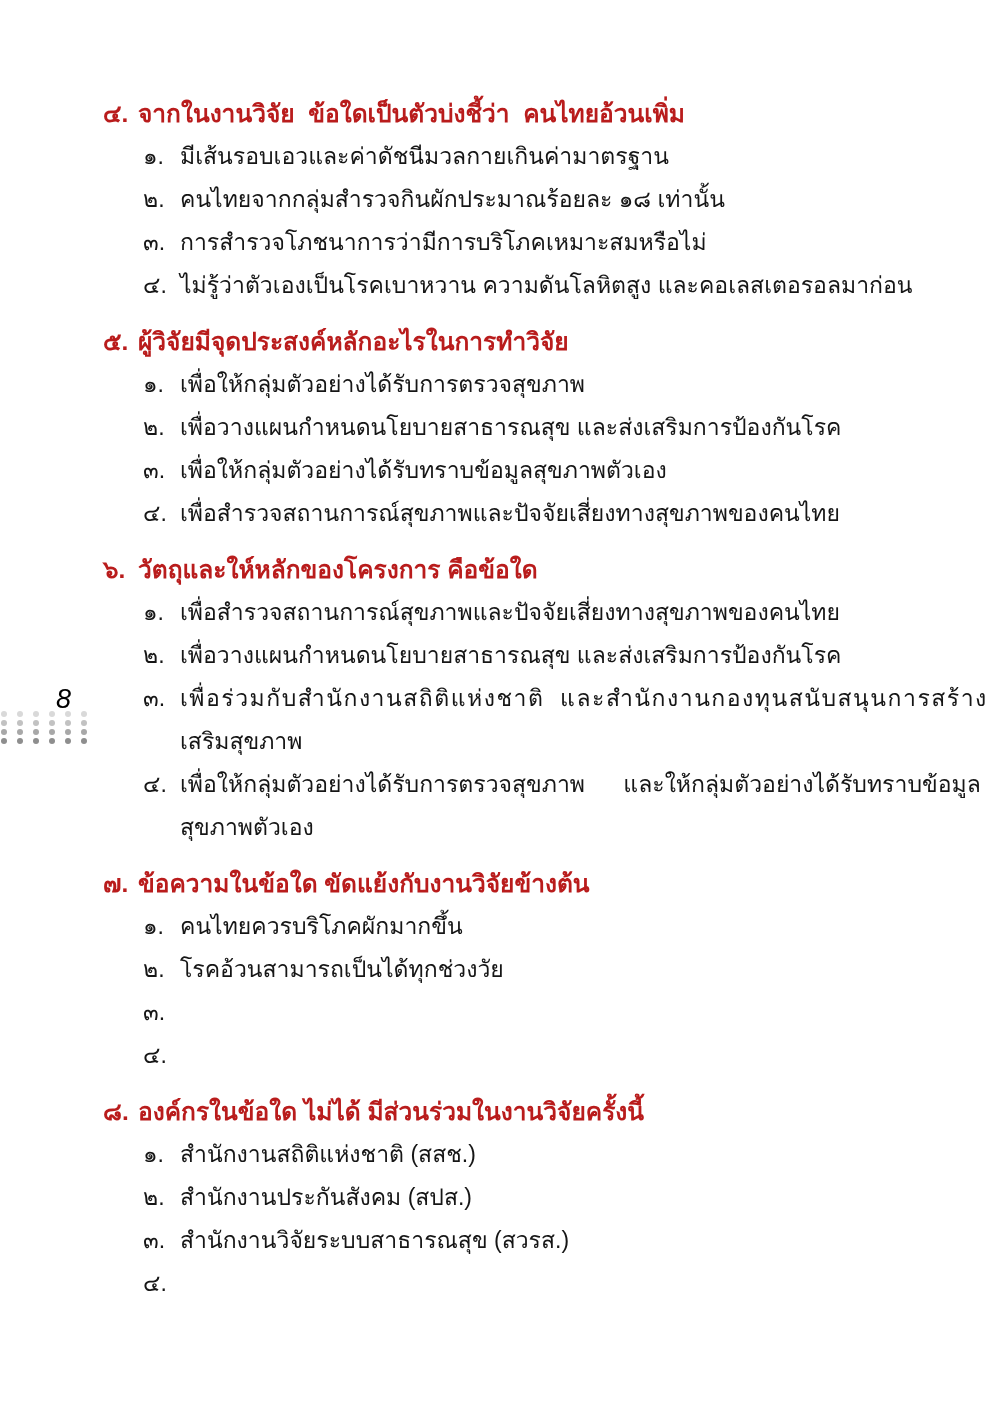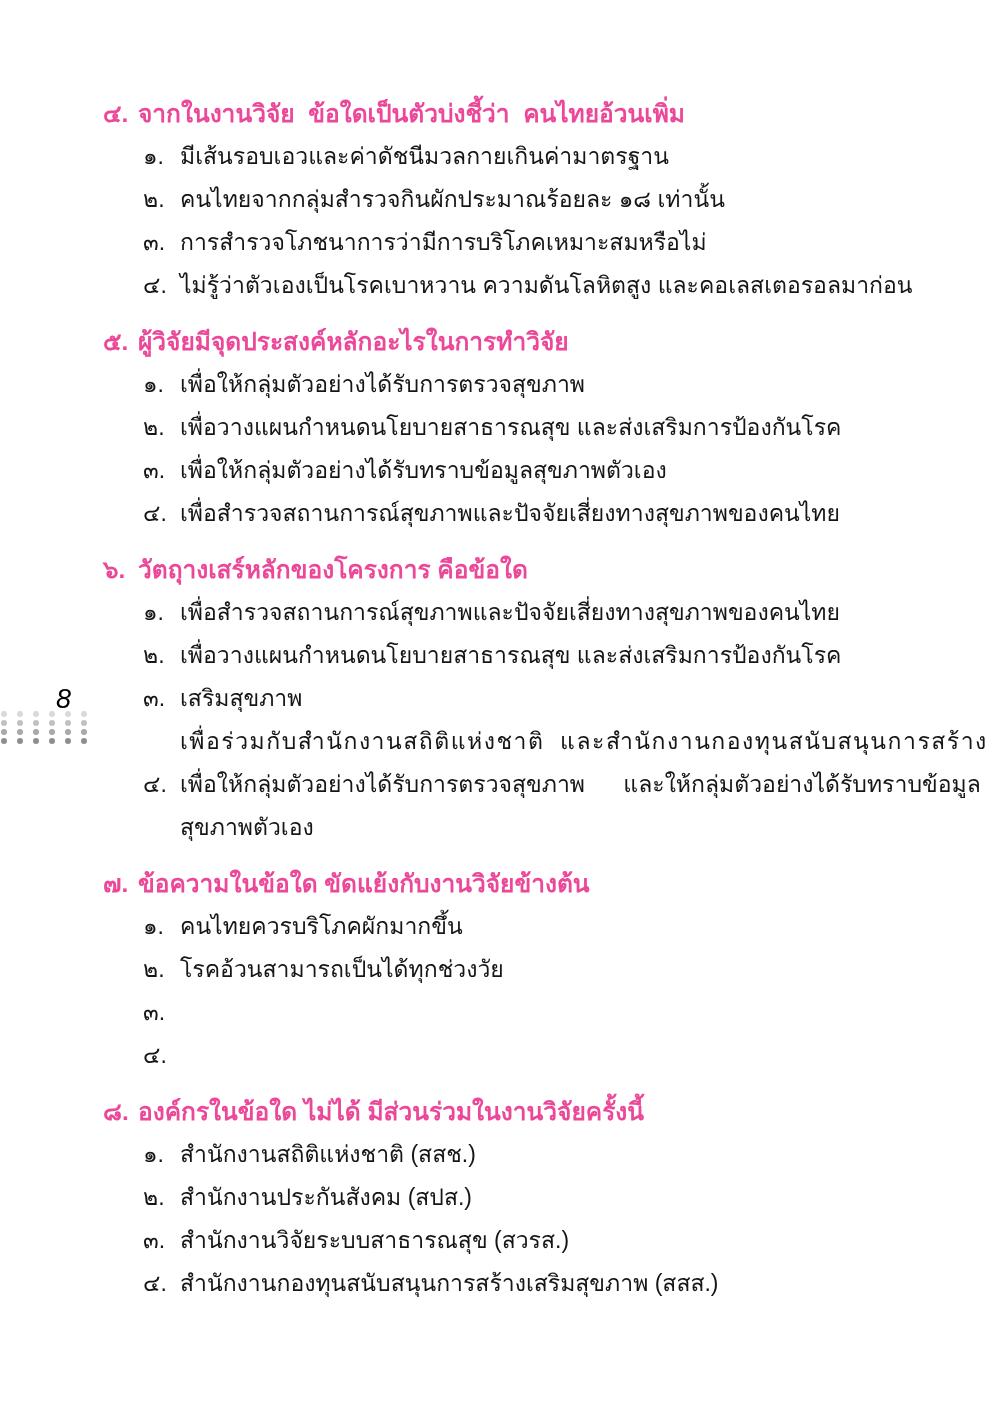--- a/index.html
+++ b/index.html
@@ -13,21 +13,21 @@
   }
   .content {
     position: absolute;
     left: 103px; top: 92px;
   }
   .question { margin: 0 0 13px 0; }
   .q-title {
     margin: 0;
     font-size: 24.5px;
     font-weight: bold;
-    color: #ec4899;
+    color: #b91c1c;
     line-height: 43px;
     white-space: pre;
   }
   .q-num { display: inline-block; width: 35px; }
   .q-underline {
     text-decoration-thickness: 2px;
     text-underline-offset: 4px;
   }
   .choices { list-style: none; margin: 0; padding: 0 0 0 40px; }
   .choice { display: flex; line-height: 43px; font-size: 23px; }
@@ -135,33 +135,33 @@
           <span class="c-text">เพื่อให้กลุ่มตัวอย่างได้รับทราบข้อมูลสุขภาพตัวเอง</span>
         </li>
       <li class="choice">
           <span class="c-num">๔.</span>
           <span class="c-text">เพื่อสำรวจสถานการณ์สุขภาพและปัจจัยเสี่ยงทางสุขภาพของคนไทย</span>
         </li>
     </ol>
   </section>
 
   <section class="question">
-    <h2 class="q-title"><span class="q-num">๖.</span><span>วัตถุางเสร์หลักของโครงการ คือข้อใด</span></h2>
+    <h2 class="q-title"><span class="q-num">๖.</span><span>วัตถุและให์หลักของโครงการ คือข้อใด</span></h2>
     <ol class="choices">
       <li class="choice">
           <span class="c-num">๑.</span>
           <span class="c-text">เพื่อสำรวจสถานการณ์สุขภาพและปัจจัยเสี่ยงทางสุขภาพของคนไทย</span>
         </li>
       <li class="choice">
           <span class="c-num">๒.</span>
           <span class="c-text">เพื่อวางแผนกำหนดนโยบายสาธารณสุข และส่งเสริมการป้องกันโรค</span>
         </li>
       <li class="choice">
           <span class="c-num">๓.</span>
-          <span class="c-text"><span class="line">เสริมสุขภาพ</span><span class="line spread">เพื่อร่วมกับสำนักงานสถิติแห่งชาติ  และสำนักงานกองทุนสนับสนุนการสร้าง</span></span>
+          <span class="c-text"><span class="line spread">เพื่อร่วมกับสำนักงานสถิติแห่งชาติ  และสำนักงานกองทุนสนับสนุนการสร้าง</span><span class="line">เสริมสุขภาพ</span></span>
         </li>
       <li class="choice">
           <span class="c-num">๔.</span>
           <span class="c-text"><span class="line">เพื่อให้กลุ่มตัวอย่างได้รับการตรวจสุขภาพ      และให้กลุ่มตัวอย่างได้รับทราบข้อมูล</span><span class="line">สุขภาพตัวเอง</span></span>
         </li>
     </ol>
   </section>
 
   <section class="question">
     <h2 class="q-title"><span class="q-num">๗.</span><span>ข้อความในข้อใด ขัดแย้งกับงานวิจัยข้างต้น</span></h2>
@@ -193,18 +193,17 @@
       <li class="choice">
           <span class="c-num">๒.</span>
           <span class="c-text">สำนักงานประกันสังคม (สปส.)</span>
         </li>
       <li class="choice">
           <span class="c-num">๓.</span>
           <span class="c-text">สำนักงานวิจัยระบบสาธารณสุข (สวรส.)</span>
         </li>
       <li class="choice">
           <span class="c-num">๔.</span>
-          <span class="c-text">สำนักงานกองทุนสนับสนุนการสร้างเสริมสุขภาพ (สสส.)</span>
         </li>
     </ol>
   </section>
 
 </main>
 
 </body></html>

